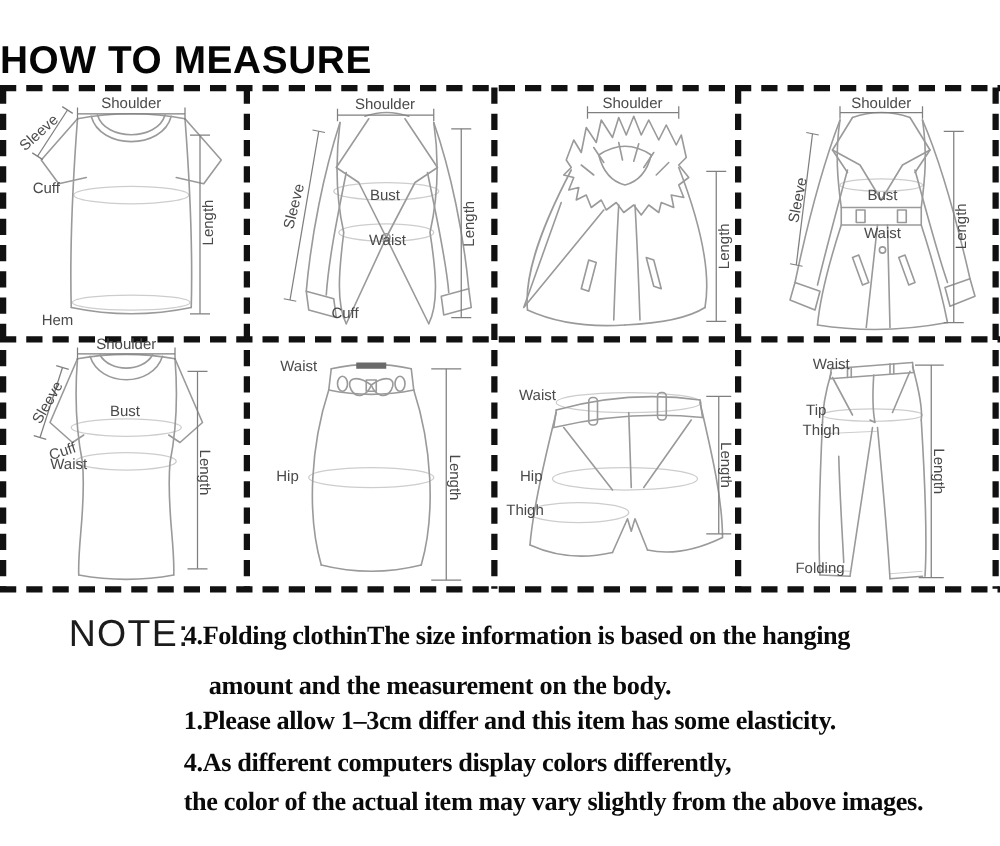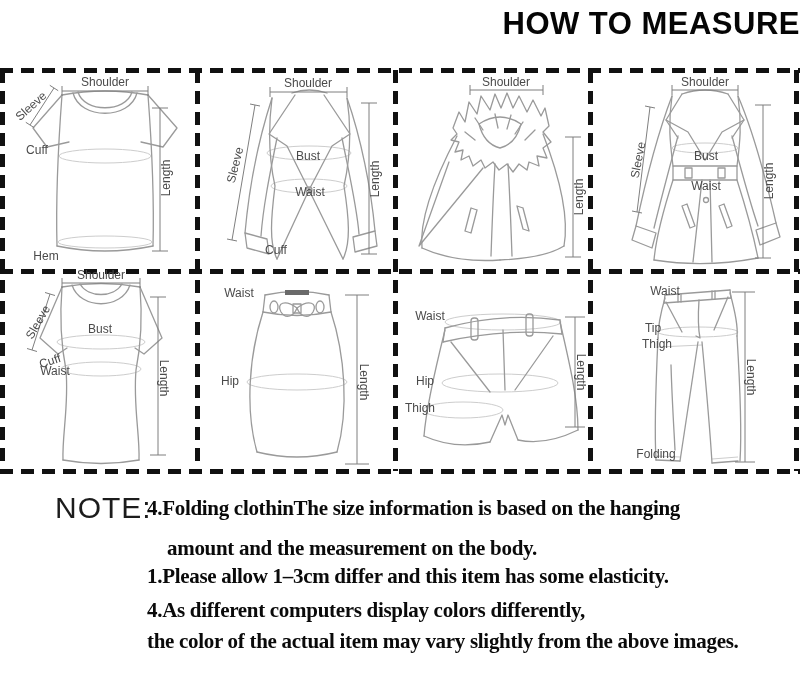--- a/index.html
+++ b/index.html
@@ -1,21 +1,21 @@
 <!DOCTYPE html>
 <html><head>
 <meta charset="utf-8">
 <style>
   html,body{margin:0;padding:0;}
   body{
     width:800px;height:677px;position:relative;background:#ffffff;
     font-family:"Liberation Sans",sans-serif;overflow:hidden;
   }
   .title{
-    position:absolute;left:0;top:6px;width:800px;text-align:right;
+    position:absolute;left:0;top:30px;width:800px;text-align:left;
     font-size:31px;font-weight:bold;letter-spacing:.5px;color:#050505;margin:0;
   }
   .gridlines{position:absolute;left:0;top:0;}
   .cell{position:absolute;}
   .cell svg{position:absolute;left:0;top:0;}
   .lbl{
     position:absolute;font-size:12px;color:#4a4a4a;white-space:nowrap;
     transform:translate(-50%,-50%);line-height:1;
   }
   .note-label{

